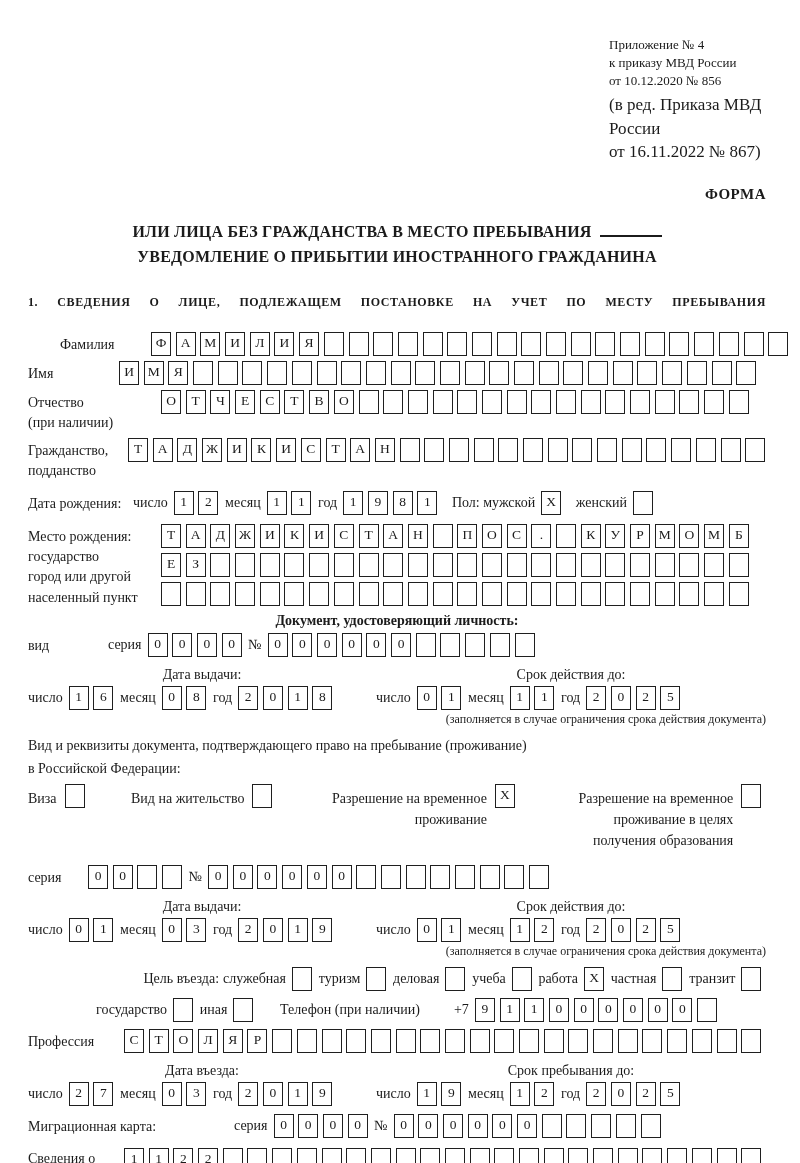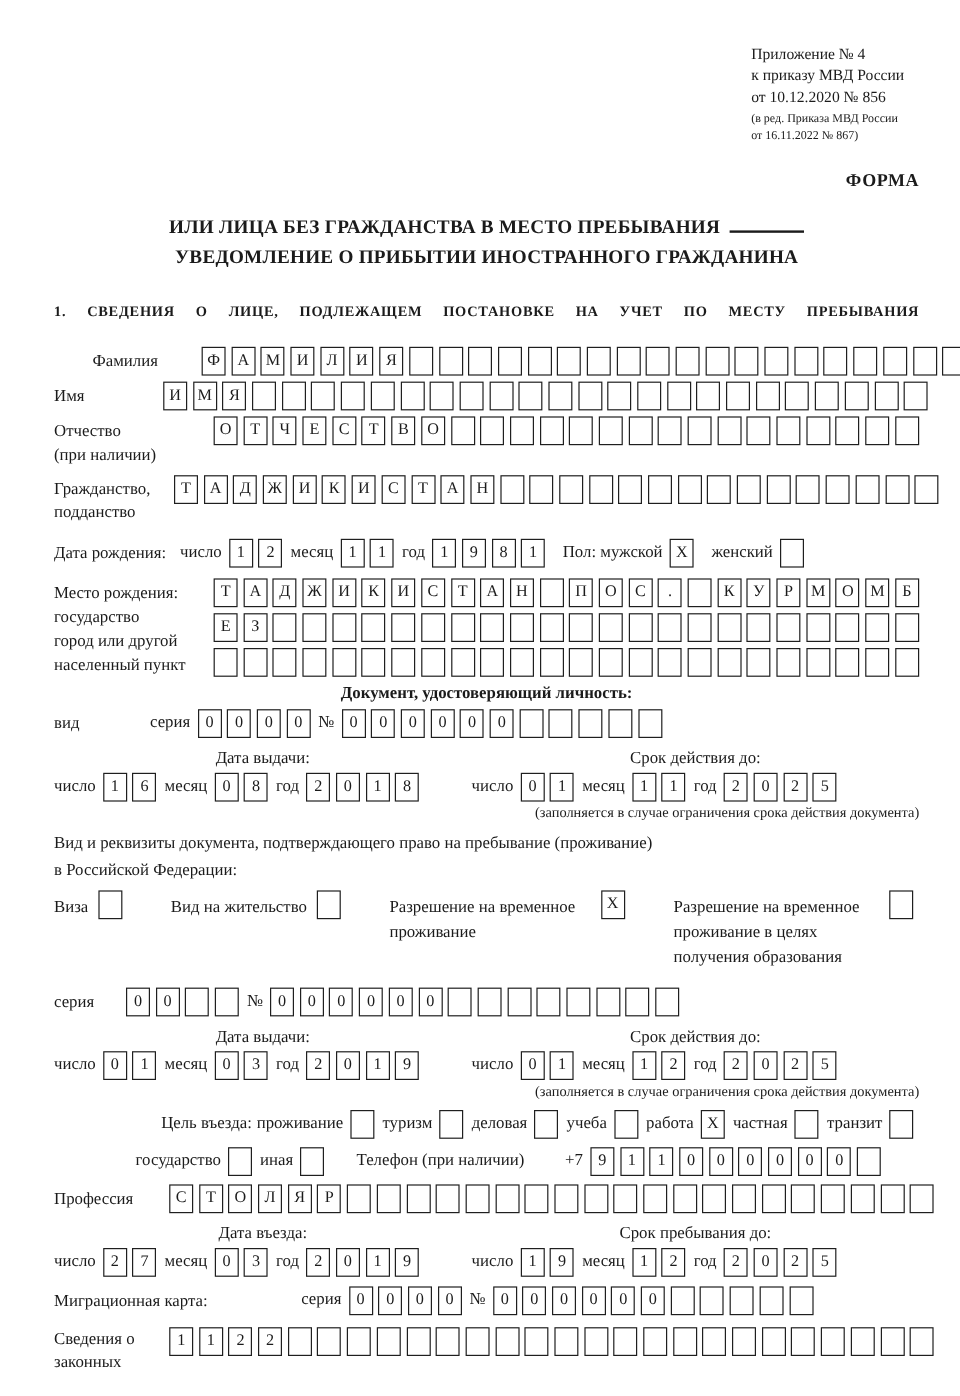--- a/index.html
+++ b/index.html
@@ -1,23 +1,23 @@
 <!DOCTYPE html>
 <html><head>
 <meta charset="utf-8">
 <style>
   html,body{margin:0;padding:0;background:#fff;}
   .page{
     width:800px;height:1163px;box-sizing:border-box;
-    padding:36px 34px 20px 45px;background:#fff;color:#1b1b1b;
+    padding:36px 34px 20px 28px;background:#fff;color:#1b1b1b;
     font-family:"Liberation Serif","DejaVu Serif",serif;font-size:14px;
     overflow:hidden;position:relative;
   }
   .appendix{margin-left:581px;font-size:13px;line-height:1.38;}
-  .appendix .rev{font-size:10px;margin-top:3px;line-height:1.4;}
+  .appendix .rev{font-size:17px;margin-top:3px;line-height:1.4;}
   .forma{ text-align:right;font-weight:bold;font-size:15px;margin-top:22px;letter-spacing:.5px;}
   .title{ text-align:center;font-weight:bold;font-size:16px;line-height:1.55;margin-top:16px;letter-spacing:.2px;}
   .blankline{display:inline-block;width:62px;border-bottom:2px solid #1b1b1b;height:1em;vertical-align:baseline;margin-left:8px;}
   .sect{ font-weight:bold;font-size:12px;margin-top:25px;letter-spacing:.6px;text-align:justify;text-align-last:justify;}
   .row{display:flex;align-items:flex-start;margin-top:5px;}
   .lbl{flex:0 0 auto;padding-top:4px;line-height:1.35;}
   .cells{white-space:nowrap;flex:0 0 auto;}
   .cell{
     display:inline-block;box-sizing:border-box;width:20px;height:24px;
     border:1.7px solid #1f1f1f;margin-right:4.7px;text-align:center;
@@ -26,21 +26,21 @@
   .inl{display:inline-block;padding-top:4px;margin:0 6px 0 2px;vertical-align:top;}
   .stack .l2{line-height:1.45;}
   .multirow .cells{display:block;margin-bottom:5px;}
   .center-b{text-align:center;font-weight:bold;font-size:14px;margin-top:10px;}
   .dates{display:flex;margin-top:10px;}
   .dcol-l{flex:0 0 348px;}
   .dcol-r{flex:1 1 auto;}
   .dhead{text-align:center;font-size:14px;margin-bottom:3px;}
   .dnote{font-size:12px;text-align:right;margin-top:2px;}
   .opt{display:flex;align-items:flex-start;}
-  .optlbl{text-align:left;line-height:1.5;padding-top:4px;}
+  .optlbl{text-align:right;line-height:1.5;padding-top:4px;}
   .gap8{margin-left:8px;}
 </style>
 </head>
 <body>
 
 <div class="page">
 
   <div class="appendix">
     <div>Приложение № 4</div>
     <div>к приказу МВД России</div>
@@ -202,21 +202,21 @@
         <span class="cells"><span class="cell">1</span><span class="cell">2</span></span>
         <span class="inl">год</span>
         <span class="cells"><span class="cell">2</span><span class="cell">0</span><span class="cell">2</span><span class="cell">5</span></span>
       </div>
     </div>
   </div>
   <div class="dnote">(заполняется в случае ограничения срока действия документа)</div>
 
   <div class="row" style="margin-top:8px;justify-content:flex-end;">
     <span class="inl" style="margin-left:0;margin-right:2px;">Цель въезда:</span>
-    <span class="inl">проживание</span>
+    <span class="inl">служебная</span>
     <span class="cells"><span class="cell"></span></span>
     <span class="inl">туризм</span>
     <span class="cells"><span class="cell"></span></span>
     <span class="inl">деловая</span>
     <span class="cells"><span class="cell"></span></span>
     <span class="inl">учеба</span>
     <span class="cells"><span class="cell"></span></span>
     <span class="inl">работа</span>
     <span class="cells"><span class="cell">X</span></span>
     <span class="inl">частная</span>

